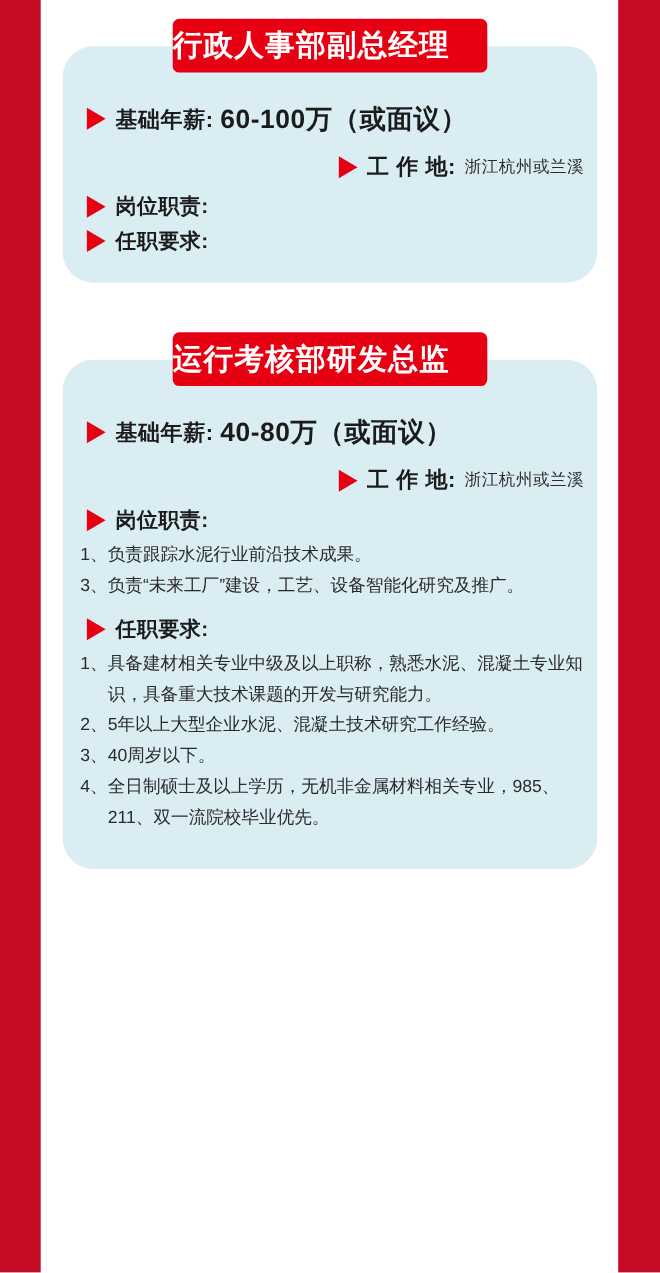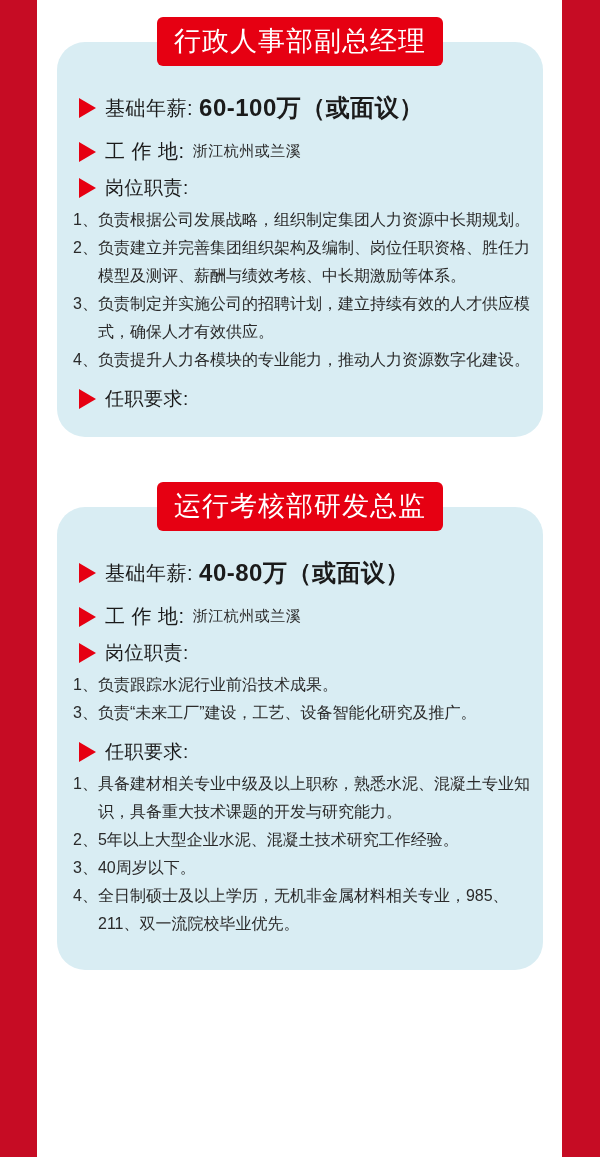--- a/index.html
+++ b/index.html
@@ -36,25 +36,24 @@
   .job-section{padding-top:17px;}
   .job-section + .job-section{padding-top:45px;}
   .banner{
     position:relative;
     z-index:2;
     width:286px;
     height:49px;
     margin:0 auto -24px auto;
     background:var(--accent-red);
     border-radius:6px;
-    text-align:center;
     line-height:49px;
     color:var(--banner-text);
     font-size:27px;
-    font-weight:400;
+    font-weight:700;
     letter-spacing:1px;
   }
   .card{
     position:relative;
     z-index:1;
     background:var(--card-bg);
     border-radius:28px;
     padding:50px 12px 20px 16px;
   }
   .info-row{
@@ -65,42 +64,42 @@
   .tri{
     width:0;height:0;
     border-top:10px solid transparent;
     border-bottom:10px solid transparent;
     border-left:17px solid var(--accent-red);
     margin-right:9px;
     flex:0 0 auto;
   }
   .lbl{
     color:var(--heading-text);
-    font-weight:400;
+    font-weight:700;
     font-size:20px;
     letter-spacing:0.5px;
     white-space:pre;
   }
   .val-big{
     color:var(--heading-text);
     font-weight:700;
     font-size:24px;
     margin-left:6px;
     letter-spacing:0.5px;
   }
   .val-small{
     color:var(--body-text);
     font-weight:400;
     font-size:15px;
     margin-left:8px;
     letter-spacing:0.5px;
   }
   .group-header{margin-bottom:5px;}
   .group-header .lbl{font-size:19px;}
-  .loc-row{margin-bottom:10px;}
+  .loc-row{margin-bottom:10px;justify-content:flex-end;}
   .list{
     list-style:none;
     margin:0 0 12px 0;
     color:var(--body-text);
     font-size:16px;
     line-height:28px;
   }
   .list li{
     padding-left:25px;
     text-indent:-25px;
@@ -130,26 +129,20 @@
         <div class="info-row loc-row">
           <span class="tri"></span>
           <span class="lbl">工 作 地:</span>
           <span class="val-small">浙江杭州或兰溪</span>
         </div>
 
         <div class="info-row group-header">
           <span class="tri"></span>
           <span class="lbl">岗位职责:</span>
         </div>
-        <ul class="list">
-          <li>1、负责根据公司发展战略，组织制定集团人力资源中长期规划。</li>
-          <li>2、负责建立并完善集团组织架构及编制、岗位任职资格、胜任力模型及测评、薪酬与绩效考核、中长期激励等体系。</li>
-          <li>3、负责制定并实施公司的招聘计划，建立持续有效的人才供应模式，确保人才有效供应。</li>
-          <li>4、负责提升人力各模块的专业能力，推动人力资源数字化建设。</li>
-        </ul>
 
         <div class="info-row group-header">
           <span class="tri"></span>
           <span class="lbl">任职要求:</span>
         </div>
 
       </div>
     </section>
 
     <section class="job-section">

